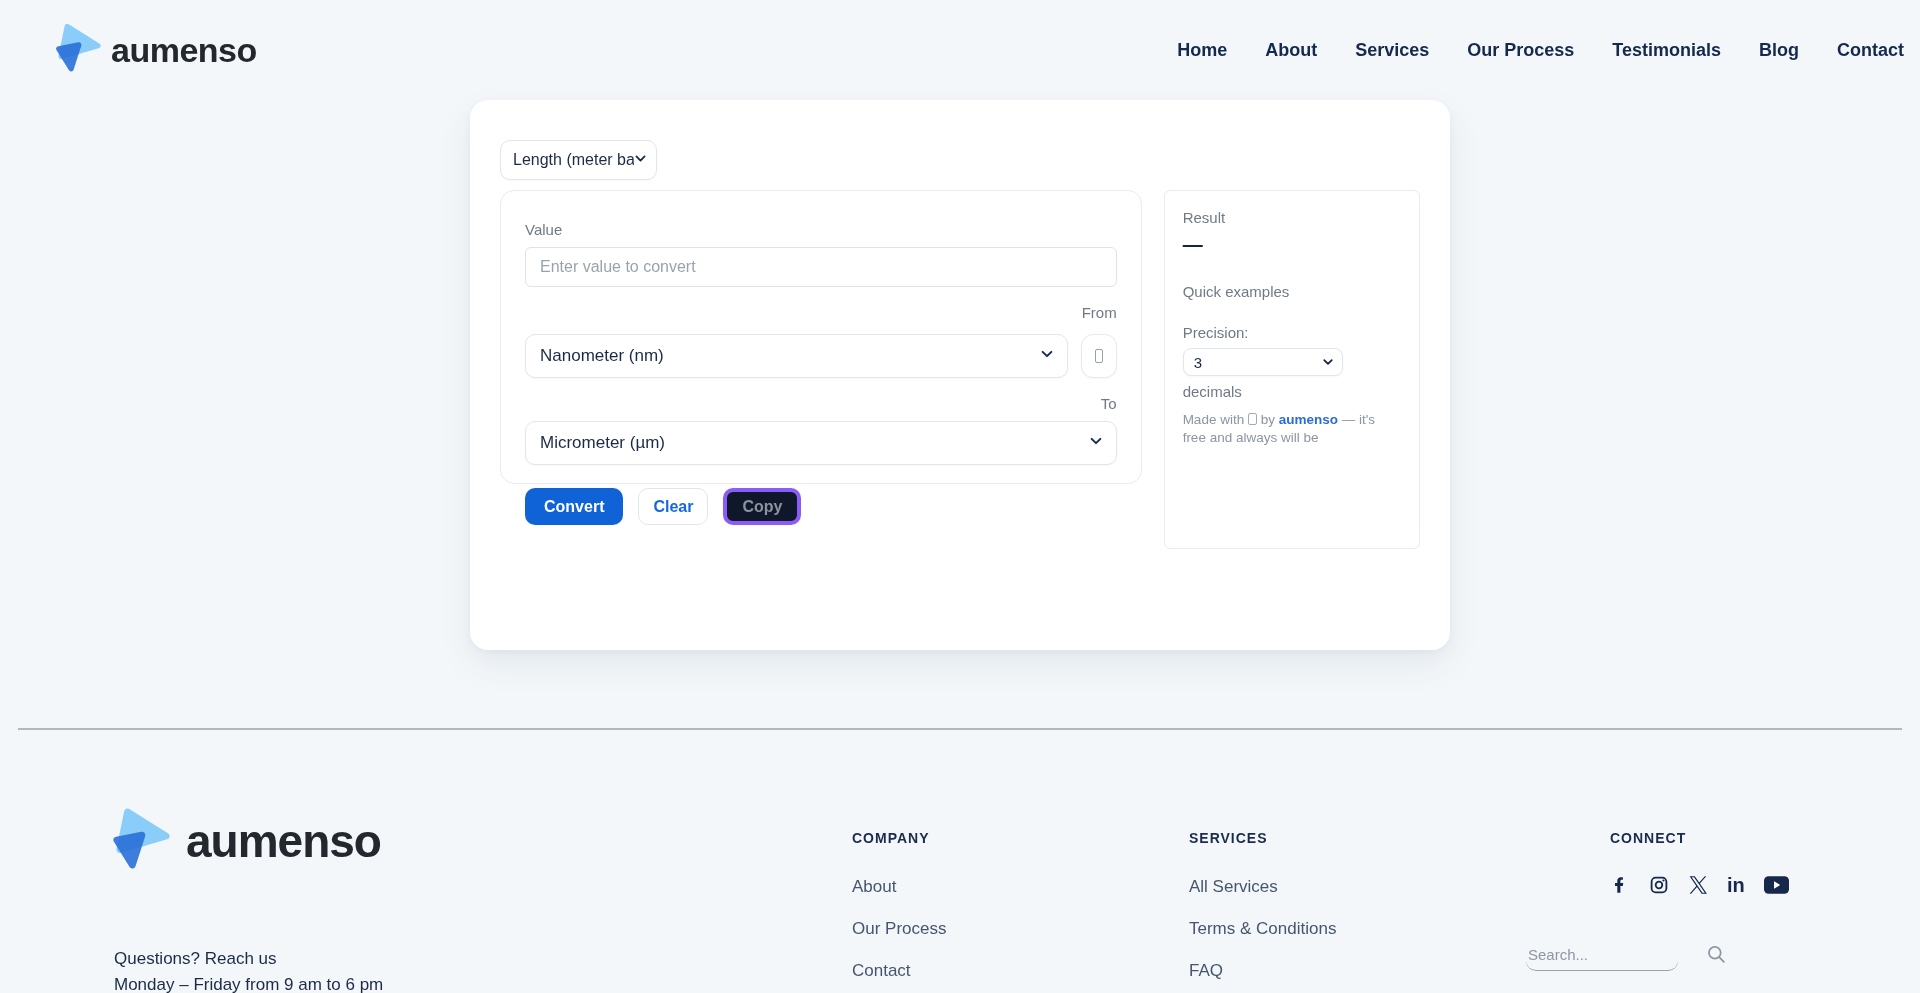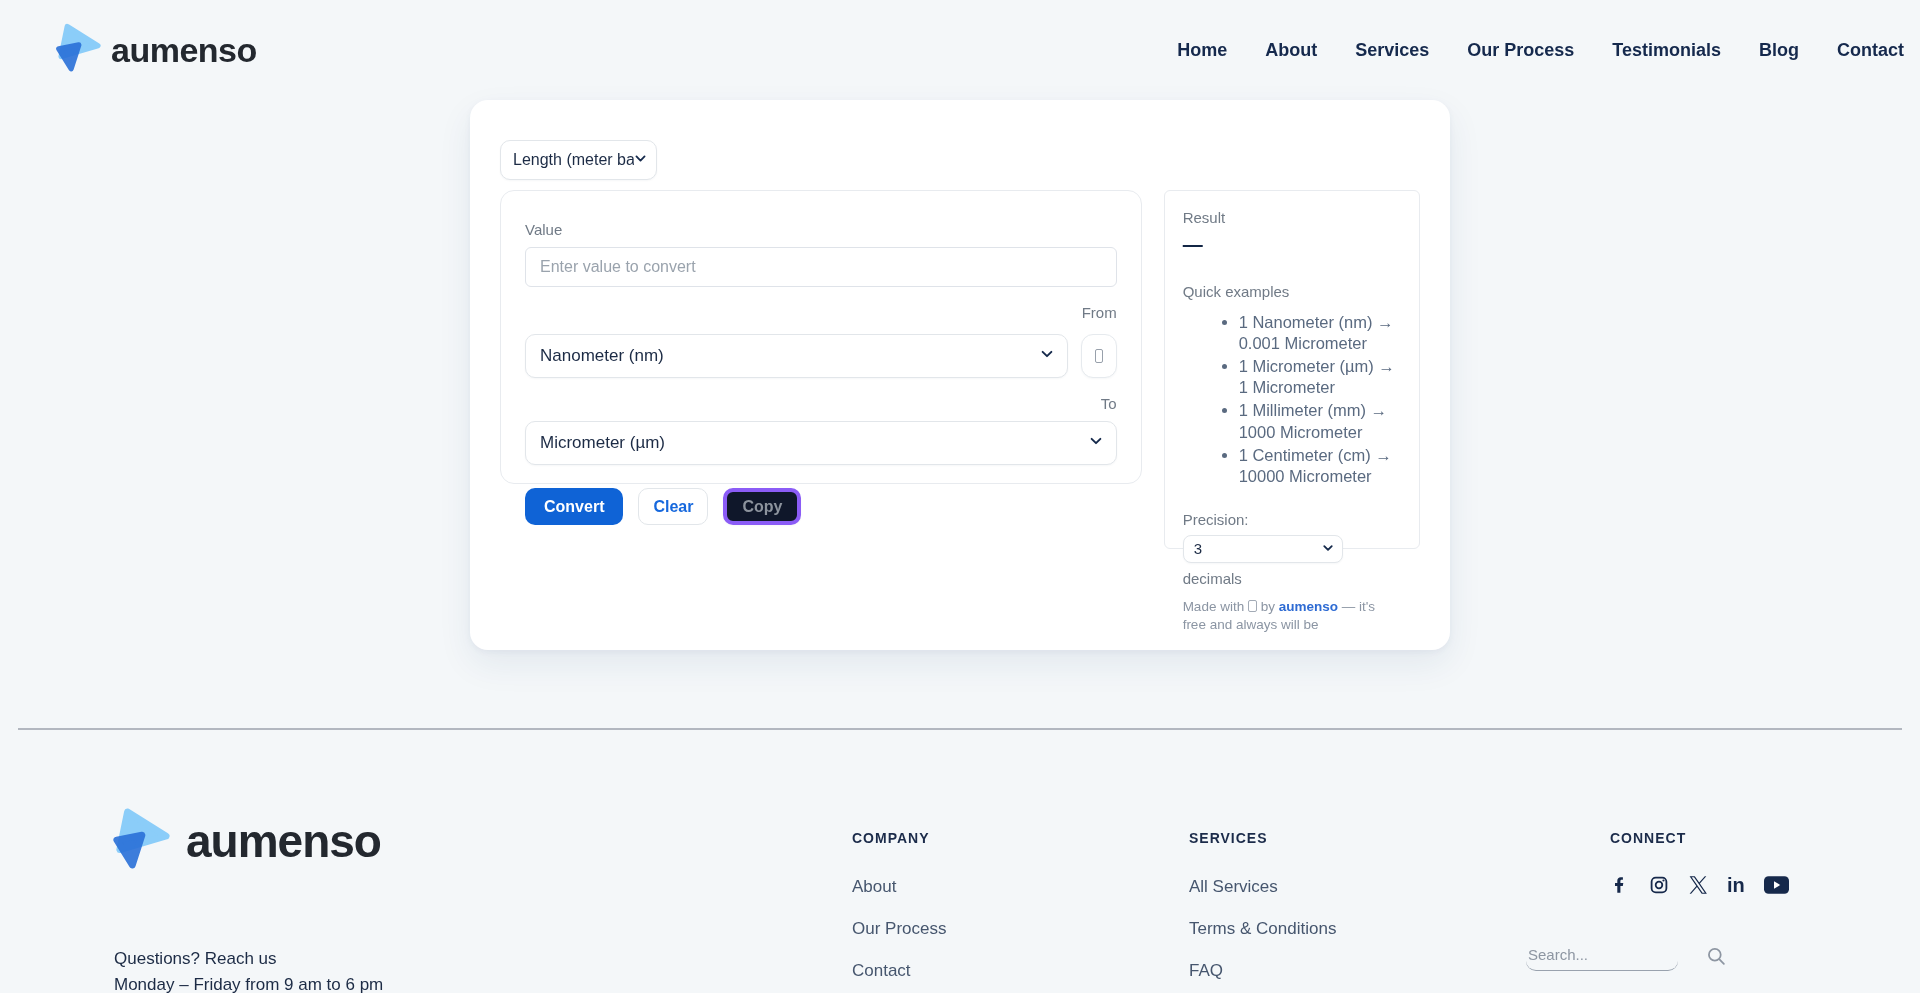--- a/index.html
+++ b/index.html
@@ -130,21 +130,21 @@
   .footer-col { position: absolute; top: 100px; }
   .col-company { left: 852px; }
   .col-services { left: 1189px; }
   .col-connect { left: 1610px; }
   .footer-col-title { font-size: 14px; font-weight: 700; letter-spacing: 1px; color: #1b2b4a; }
   .footer-links { list-style: none; margin: 31px 0 0; padding: 0; }
   .footer-links li { margin-bottom: 22px; font-size: 17px; color: #46566e; cursor: pointer; }
   .socials { display: flex; align-items: center; gap: 19px; margin-top: 29px; }
   .social-icon { cursor: pointer; display: inline-flex; align-items: center; }
   .linkedin-text { font-size: 20px; font-weight: 800; color: #16294b; line-height: 1; }
-  .search-row { position: absolute; left: 1526px; top: 214px; display: flex; align-items: flex-end; gap: 28px; }
+  .search-row { position: absolute; left: 1526px; top: 214px; display: flex; gap: 28px; }
   .search-input {
     width: 152px; background: transparent;
     border: none; border-bottom: 1.5px solid #99a2ae; border-radius: 0 0 10px 10px;
     padding: 2px 2px 7px; font-size: 15px; color: #3d4856;
     font-family: inherit; outline: none;
   }
   .search-input::placeholder { color: #8d96a2; }
 </style>
 </head>
 <body>
@@ -218,26 +218,20 @@
         <button class="btn btn-clear">Clear</button>
         <button class="btn btn-copy">Copy</button>
       </div>
     </section>
 
     <aside class="result-panel">
       <span class="field-label">Result</span>
       <span class="result-dash">—</span>
 
       <span class="field-label quick-label">Quick examples</span>
-      <ul class="examples-list">
-        <li>1 Nanometer (nm) → 0.001 Micrometer</li>
-        <li>1 Micrometer (µm) → 1 Micrometer</li>
-        <li>1 Millimeter (mm) → 1000 Micrometer</li>
-        <li>1 Centimeter (cm) → 10000 Micrometer</li>
-      </ul>
 
       <div class="precision-block">
         <span class="field-label">Precision:</span>
         <div class="select-box precision-select">
           <span class="sel-text">3</span>
           <span>
             <svg width="12" height="12" viewBox="0 0 16 16">
                 <path d="M3 5.5l5 5 5-5" stroke="#15294b" stroke-width="2.4" fill="none" stroke-linecap="round" stroke-linejoin="round"></path>
               </svg>
           </span>

